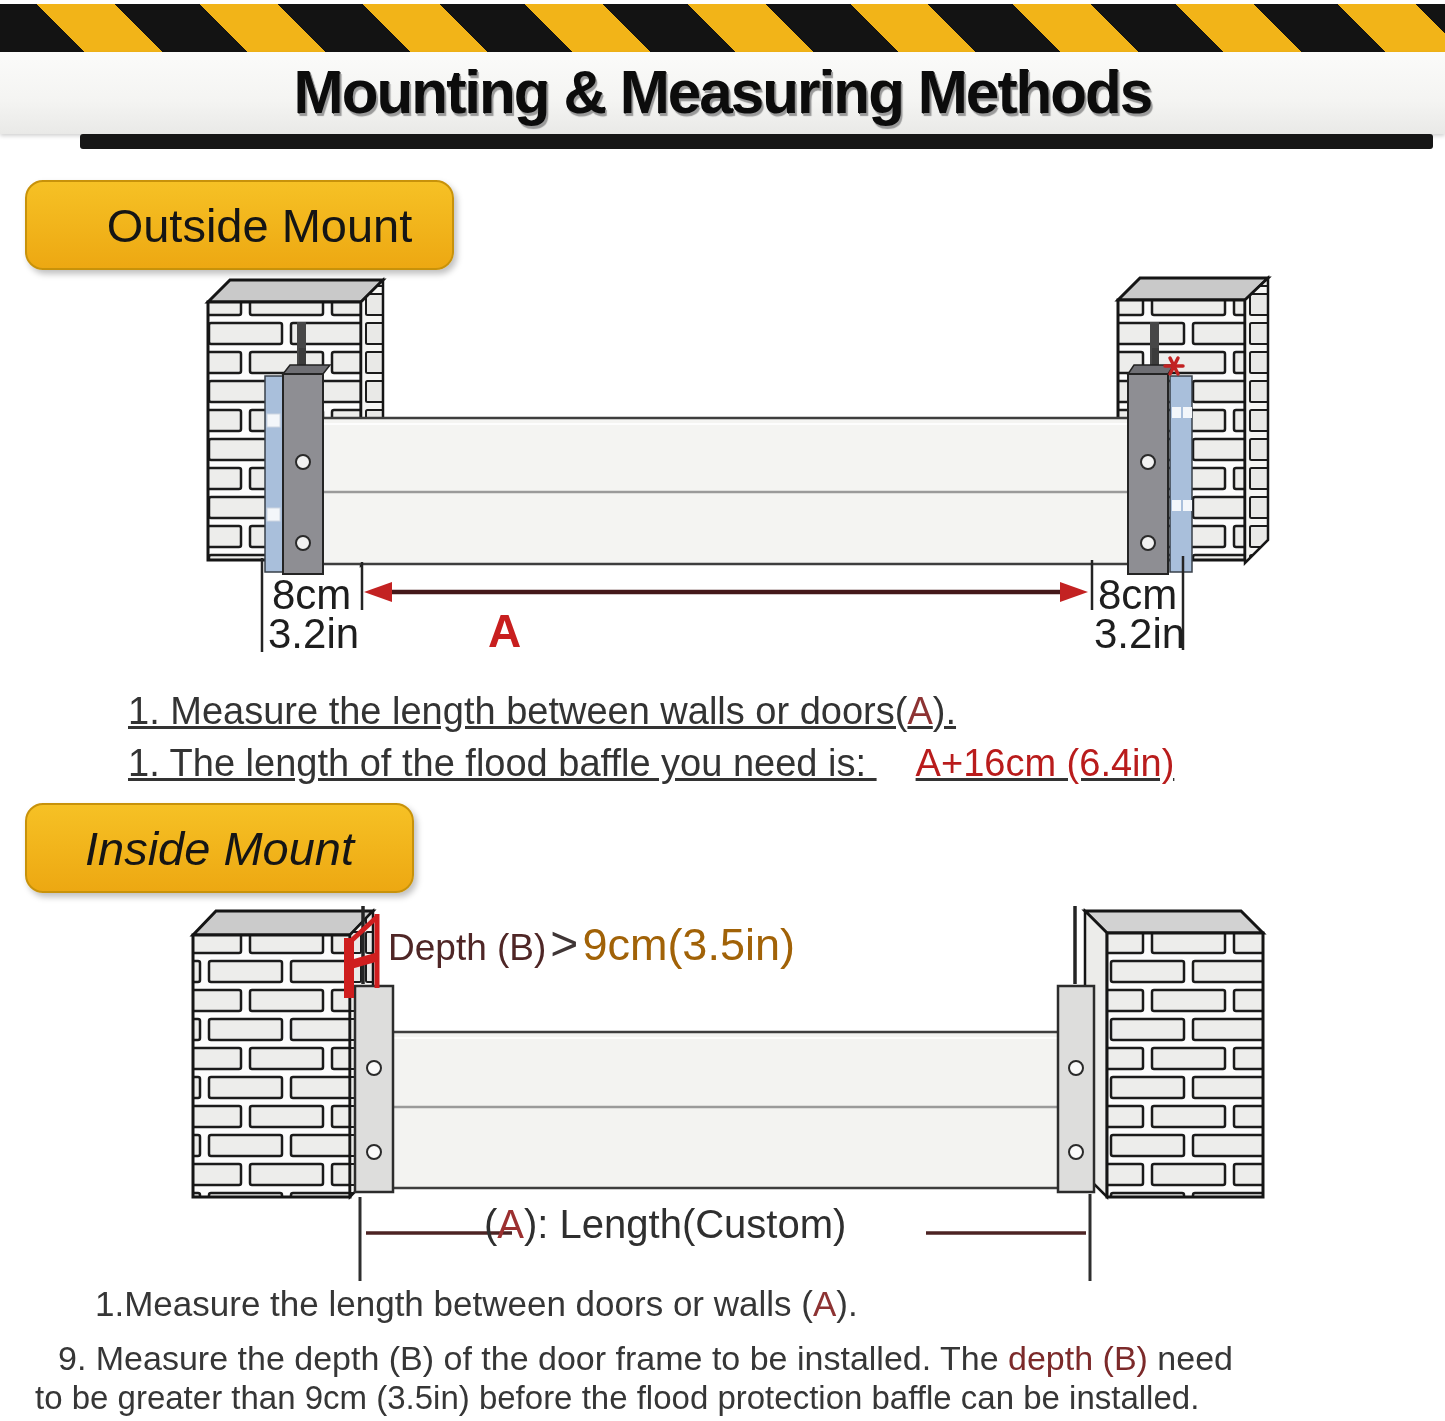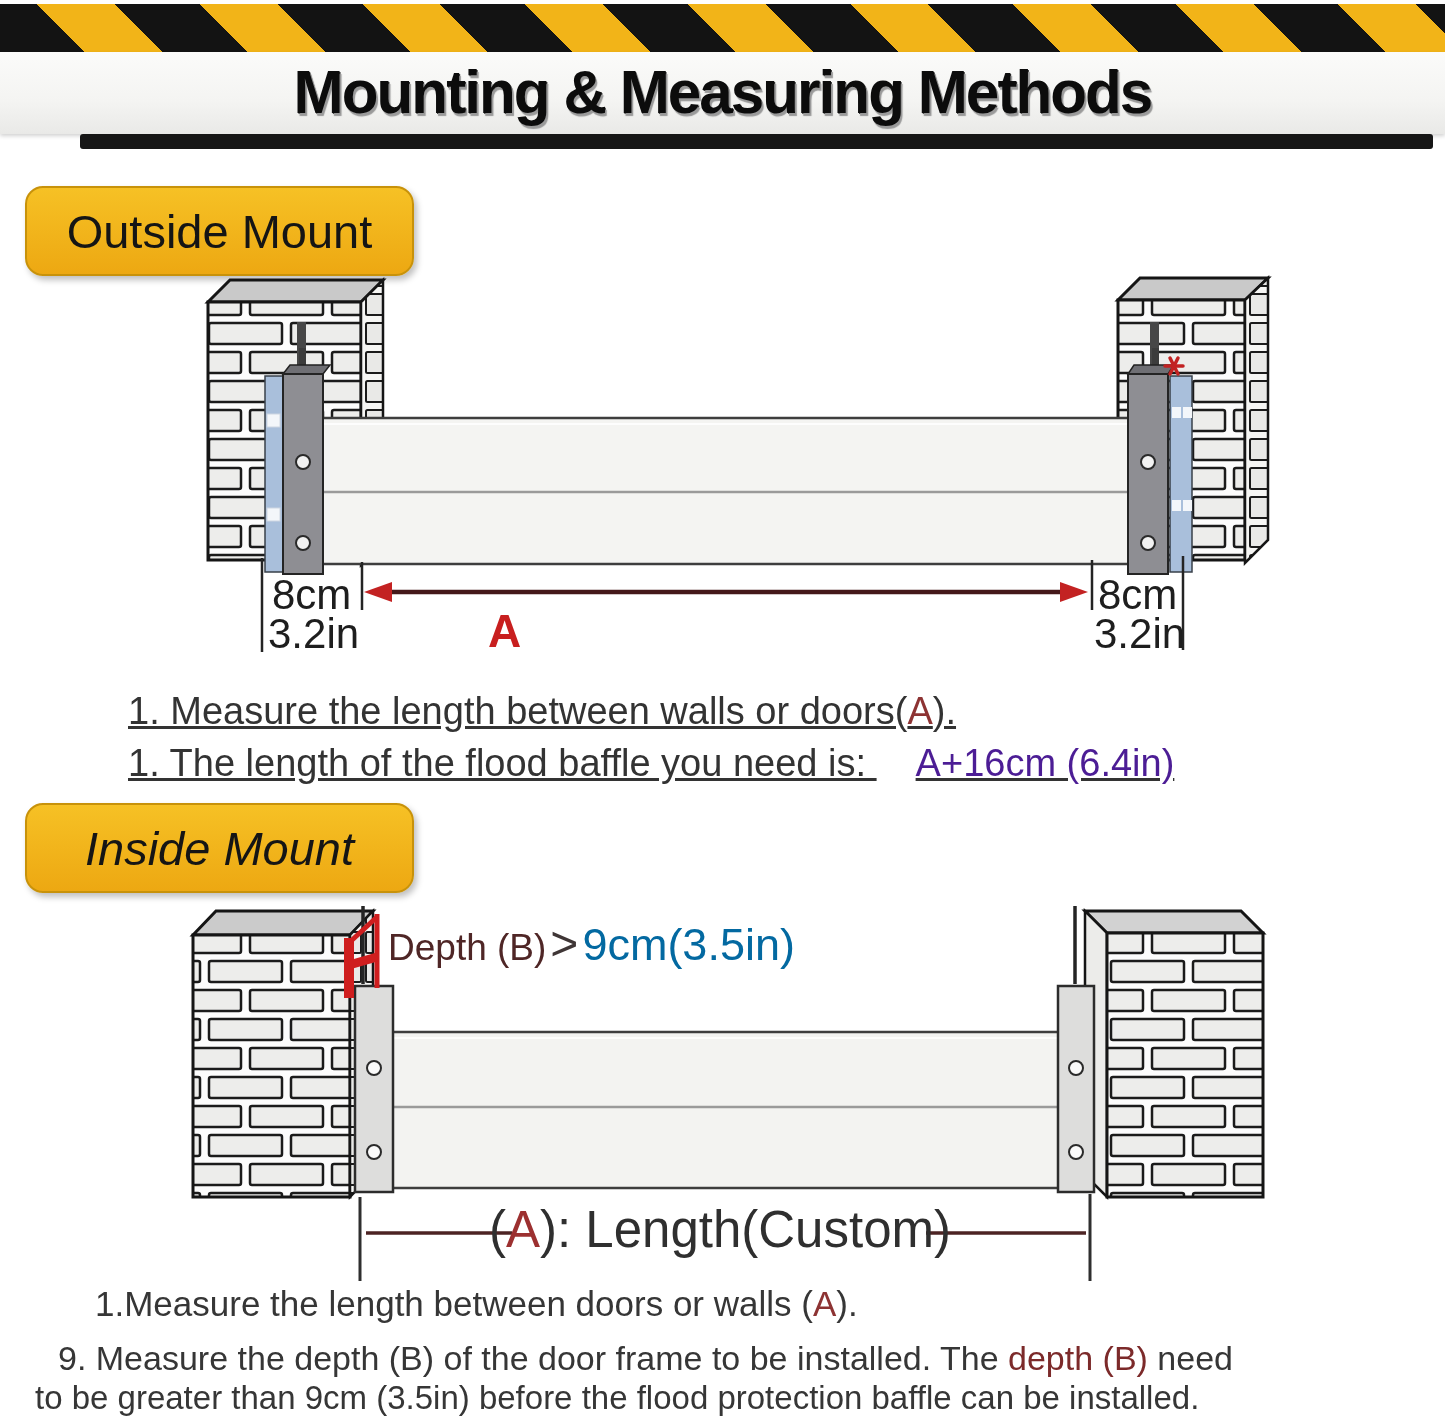--- a/index.html
+++ b/index.html
@@ -30,44 +30,44 @@
   }
   
   .badge {
     position:absolute; left:25px; width:385px; height:86px;
     background:linear-gradient(180deg,#f6c125 0%,#eda812 100%);
     border:2px solid #c8920a; border-radius:18px;
     display:flex; align-items:center; justify-content:center;
     font-size:47px; color:#151515;
     box-shadow:3px 4px 6px rgba(0,0,0,0.25);
   }
-  .badge.outside { top:186px; }
+  .badge.outside { top:180px;padding-left:40px; }
   .badge.inside  { top:803px;font-style:italic; }
   
   svg.diagram { position:absolute; left:0; width:1445px; display:block; }
   
   .overlay { position:absolute; white-space:nowrap; line-height:1; }
   .dimtxt  { font-size:42px; color:#1e1e1e; }
   .arrow-label { top:608px; left:488px; display:flex; align-items:baseline; }
   .arrow-label .big-a { font-size:46px; font-weight:bold; color:#c81f1f; }
   .arrow-label .rest  { font-size:37px; color:#2c2c2c; }
   .step  { font-size:38px; color:#333333;text-decoration:underline; }
   .step .soft-red   { color:#8d3333; }
-  .step .strong-red { color:#4c1d95;margin-left:39px; }
+  .step .strong-red { color:#b91c1c;margin-left:39px; }
   .step-inside { font-size:34px; color:#363636;text-align:center; }
   .step-inside.first { font-size:35px; }
   .step-inside.last  { font-size:33px; }
   .step-inside .soft-red   { color:#8d3333; }
   .step-inside .strong-red { color:#7c2a2a; }
   .depth-label { top:920px; left:388px; display:flex; align-items:baseline; }
   .depth-label .d-name { font-size:37px; color:#4f2626; }
   .depth-label .d-gt   { font-size:48px; color:#3f3636; padding:0 4px; }
-  .depth-label .d-val  { font-size:45px; color:#0369a1; }
+  .depth-label .d-val  { font-size:45px; color:#a16207; }
   .length-label {
-    top:1204px; left:460px; width:520px; text-align:center; font-size:51px; color:#2f2f2f;
+    top:1204px; left:484px; width:520px; text-align:left; font-size:40px; color:#2f2f2f;
   }
   .length-label .soft-red { color:#9c3030; }
 </style>
 </head>
 <body>
 
 <div class="hazard-stripes"></div>
 <div class="title-band"></div>
 <h1 class="page-title">Mounting &amp; Measuring Methods</h1>
 <div class="header-black-bar"></div>

